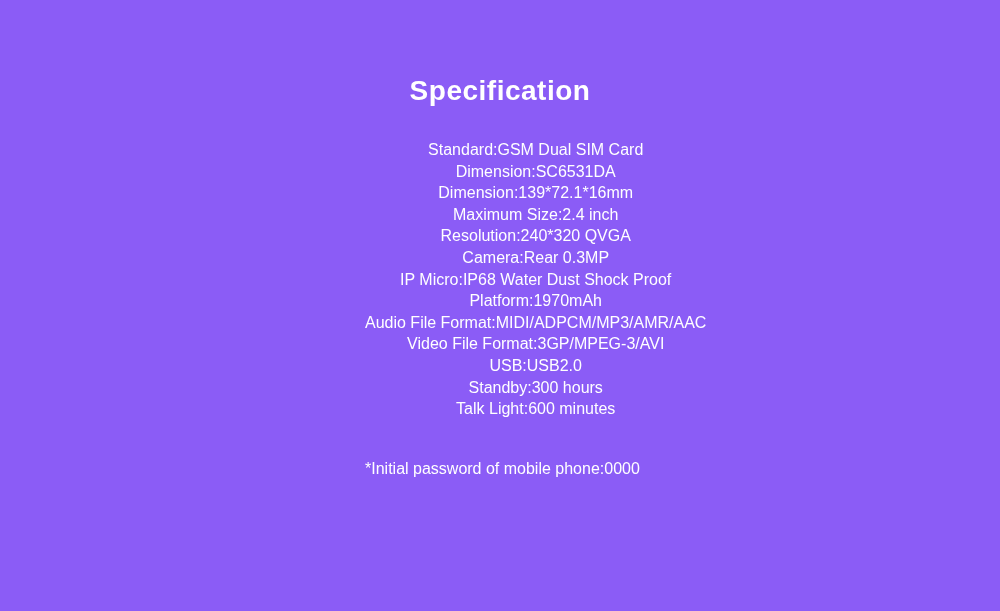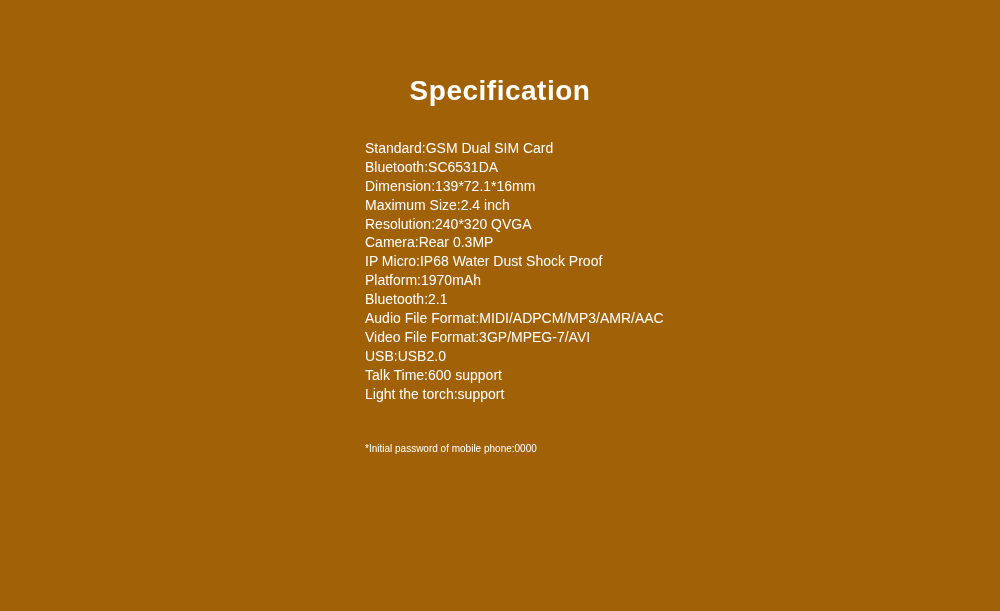--- a/index.html
+++ b/index.html
@@ -14,21 +14,21 @@
       height: 611px;
       font-family: Arial, sans-serif;
       color: #ffffff;
       position: relative;
       overflow: hidden;
     }
 
     .page-container {
       width: 1000px;
       height: 611px;
-      background-color: #a16207;
+      background-color: #8b5cf6;
       display: flex;
       flex-direction: column;
       align-items: center;
       padding-top: 75px;
     }
 
     .title {
       font-size: 28px;
       font-weight: bold;
       color: #ffffff;
@@ -38,49 +38,49 @@
 
     .spec-list {
       display: flex;
       flex-direction: column;
       gap: 0px;
       align-self: flex-start;
       margin-left: 365px;
     }
 
     .spec-item {
-      font-size: 14px;
+      font-size: 16px;
       color: #ffffff;
       line-height: 1.35;
       white-space: nowrap;
+      text-align: center;
     }
 
     .note {
       margin-top: 40px;
       margin-left: 365px;
       align-self: flex-start;
-      font-size: 10px;
+      font-size: 16px;
       color: #ffffff;
     }
   </style>
 </head>
 <body>
 
 <div class="page-container">
   <h1 class="title">Specification</h1>
   <div class="spec-list">
   <div class="spec-item">Standard:GSM Dual SIM Card</div>
-      <div class="spec-item">Bluetooth:SC6531DA</div>
+      <div class="spec-item">Dimension:SC6531DA</div>
       <div class="spec-item">Dimension:139*72.1*16mm</div>
       <div class="spec-item">Maximum Size:2.4 inch</div>
       <div class="spec-item">Resolution:240*320 QVGA</div>
       <div class="spec-item">Camera:Rear 0.3MP</div>
       <div class="spec-item">IP Micro:IP68 Water Dust Shock Proof</div>
       <div class="spec-item">Platform:1970mAh</div>
-      <div class="spec-item">Bluetooth:2.1</div>
       <div class="spec-item">Audio File Format:MIDI/ADPCM/MP3/AMR/AAC</div>
-      <div class="spec-item">Video File Format:3GP/MPEG-7/AVI</div>
+      <div class="spec-item">Video File Format:3GP/MPEG-3/AVI</div>
       <div class="spec-item">USB:USB2.0</div>
-      <div class="spec-item">Talk Time:600 support</div>
-      <div class="spec-item">Light the torch:support</div>
+      <div class="spec-item">Standby:300 hours</div>
+      <div class="spec-item">Talk Light:600 minutes</div>
     </div>
   <div class="note">*Initial password of mobile phone:0000</div>
 </div>
 
 </body></html>

